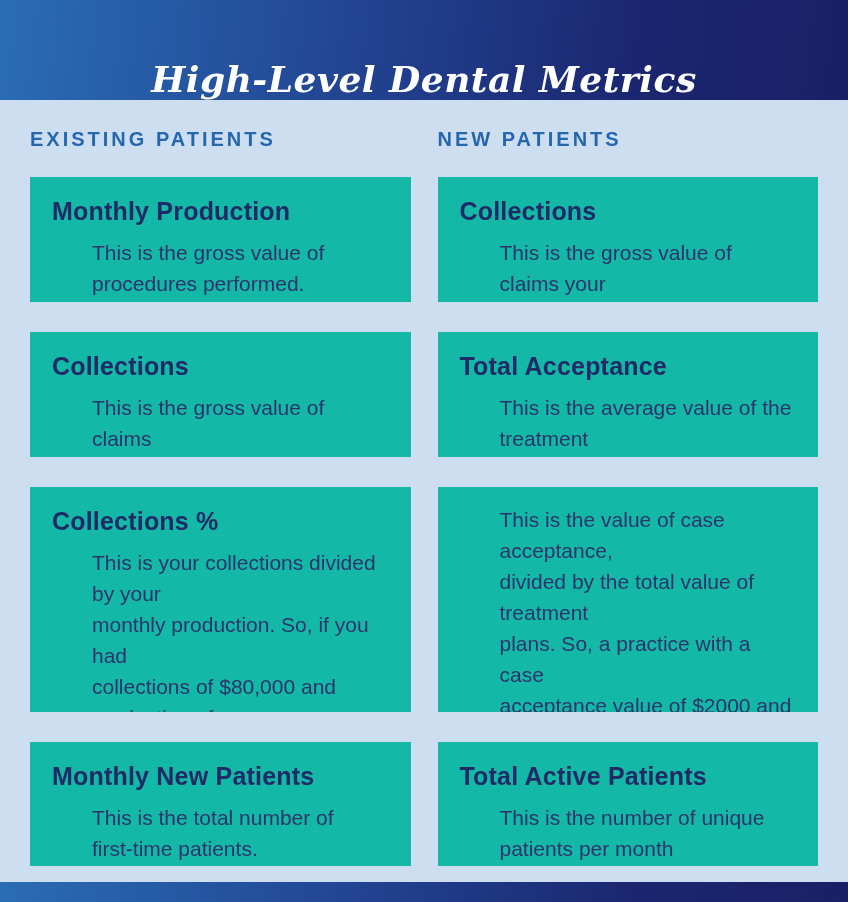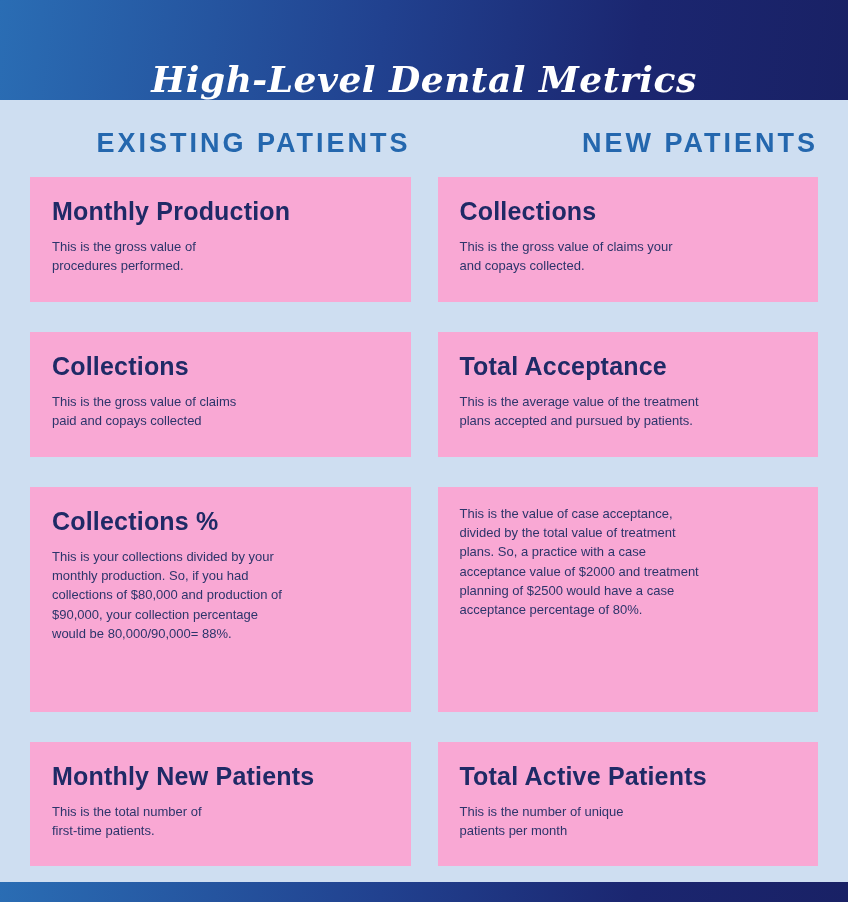--- a/index.html
+++ b/index.html
@@ -34,52 +34,53 @@
     padding: 0 30px;
   }
   .col-headings {
     display: grid;
     grid-template-columns: 1fr 1fr;
     column-gap: 27px;
     margin-top: 28px;
     height: 36px;
   }
   .col-heading {
-    text-align: right;
+    text-align: left;
     color: #2467ae;
     font-weight: 700;
-    font-size: 27px;
+    font-size: 20px;
     letter-spacing: 3px;
     font-family: "Liberation Sans", sans-serif;
   }
   .grid {
     margin-top: 13px;
     display: grid;
     grid-template-columns: 1fr 1fr;
     grid-template-rows: 125px 125px 225px 124px;
     column-gap: 27px;
     row-gap: 30px;
   }
   .card {
-    background: #f9a8d4;
+    background: #14b8a6;
     padding: 17px 22px;
     overflow: hidden;
   }
   .card h2 {
     color: #1f2a66;
     font-size: 25px;
     font-weight: 700;
     margin: 3px 0 11px 0;
     letter-spacing: 0.2px;
   }
   .card p {
     color: #2c356b;
-    font-size: 13px;
+    font-size: 21px;
     line-height: 1.48;
     white-space: pre-line;
+    margin-left: 40px;
   }
   .footer {
     flex: 0 0 20px;
     height: 20px;
     background: linear-gradient(97deg, #2a6db4 0%, #21418f 45%, #1b2670 75%, #192165 100%);
   }
 </style>
 </head>
 <body>
 

